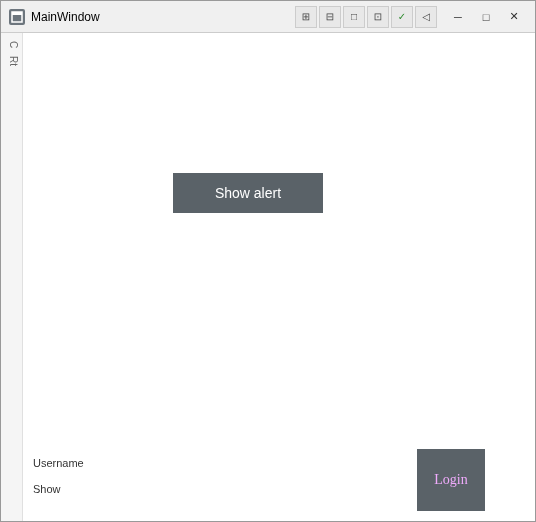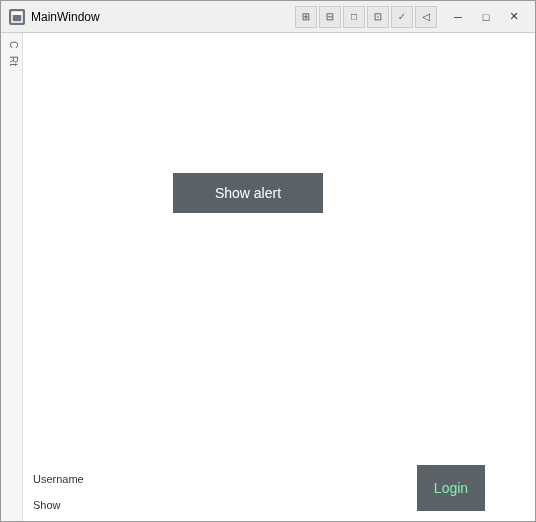--- a/index.html
+++ b/index.html
@@ -175,29 +175,30 @@
 
     .buttons-section {
       margin-left: auto;
       display: flex;
       gap: 8px;
       margin-right: 40px;
     }
 
     .action-btn {
       background: #5a6268;
-      color: #86efac;
+      color: #f0abfc;
       border: none;
       width: 68px;
-      height: 46px;
+      height: 62px;
       font-size: 14px;
       cursor: pointer;
       display: flex;
       align-items: center;
       justify-content: center;
+      font-family: Liberation Serif, serif;
     }
   </style>
 </head>
 <body>
 
 <div class="window">
   <div class="title-bar">
     <div class="title-bar-icon">
       <svg viewBox="0 0 12 12" fill="white">
         <rect x="1" y="1" width="10" height="10" fill="none" stroke="white" stroke-width="1.5"></rect>

